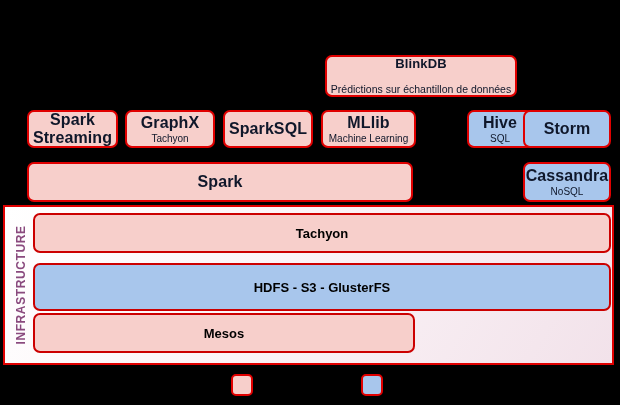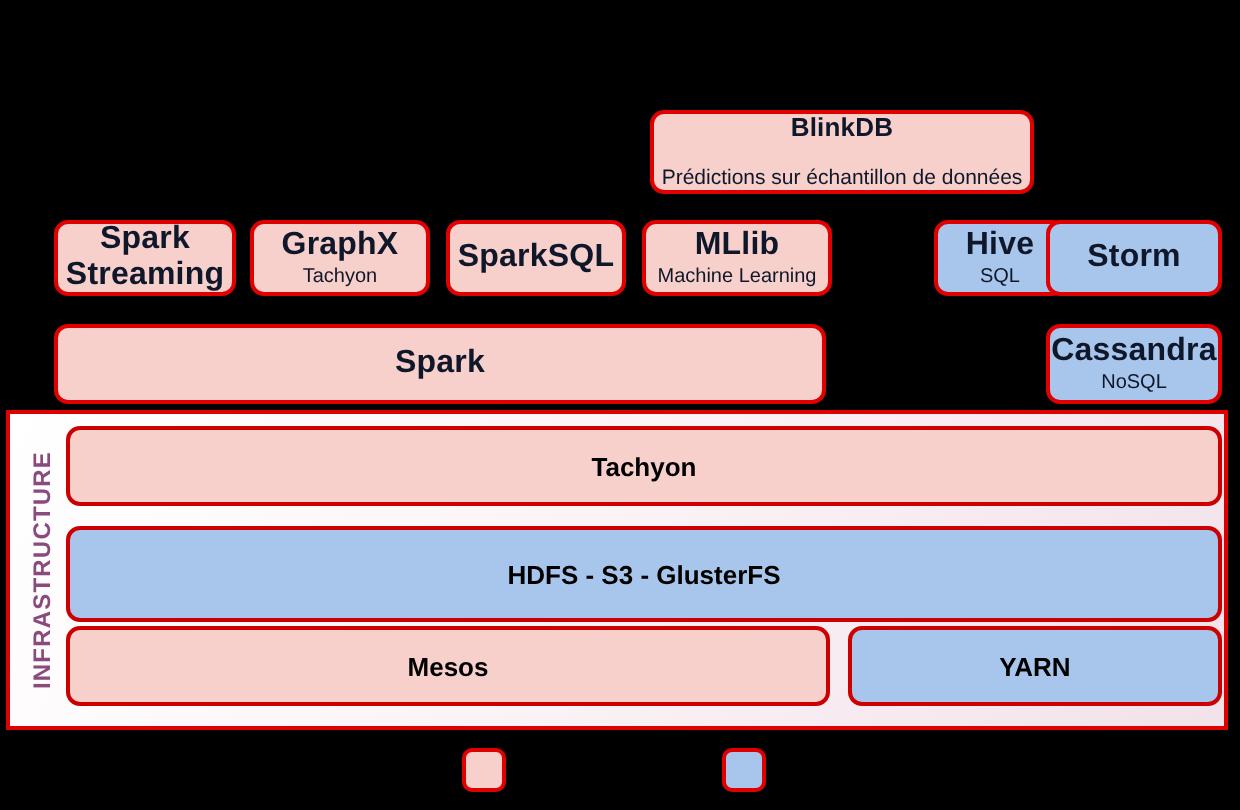--- a/index.html
+++ b/index.html
@@ -184,20 +184,17 @@
   </div>
 
   <div class="infra-box blue" id="hdfs">
     <span>HDFS - S3 - GlusterFS</span>
   </div>
 
   <div class="infra-box pink" id="mesos">
     <span>Mesos</span>
   </div>
 
-  <div class="infra-box blue" id="yarn">
-    <span>YARN</span>
-  </div>
 
   <div class="legend-swatch pink" id="legend-pink"></div>
   <div class="legend-swatch blue" id="legend-blue"></div>
 
 </div>
 
 </body></html>

